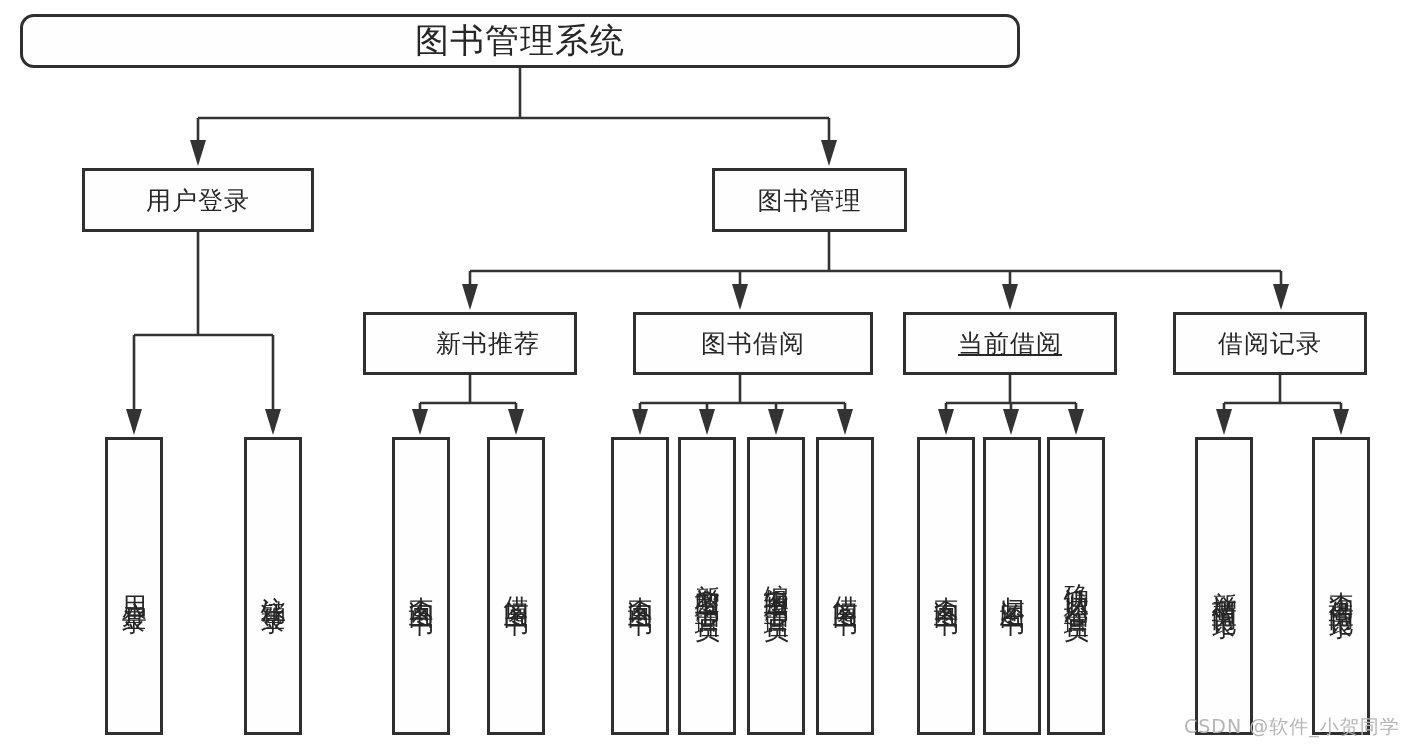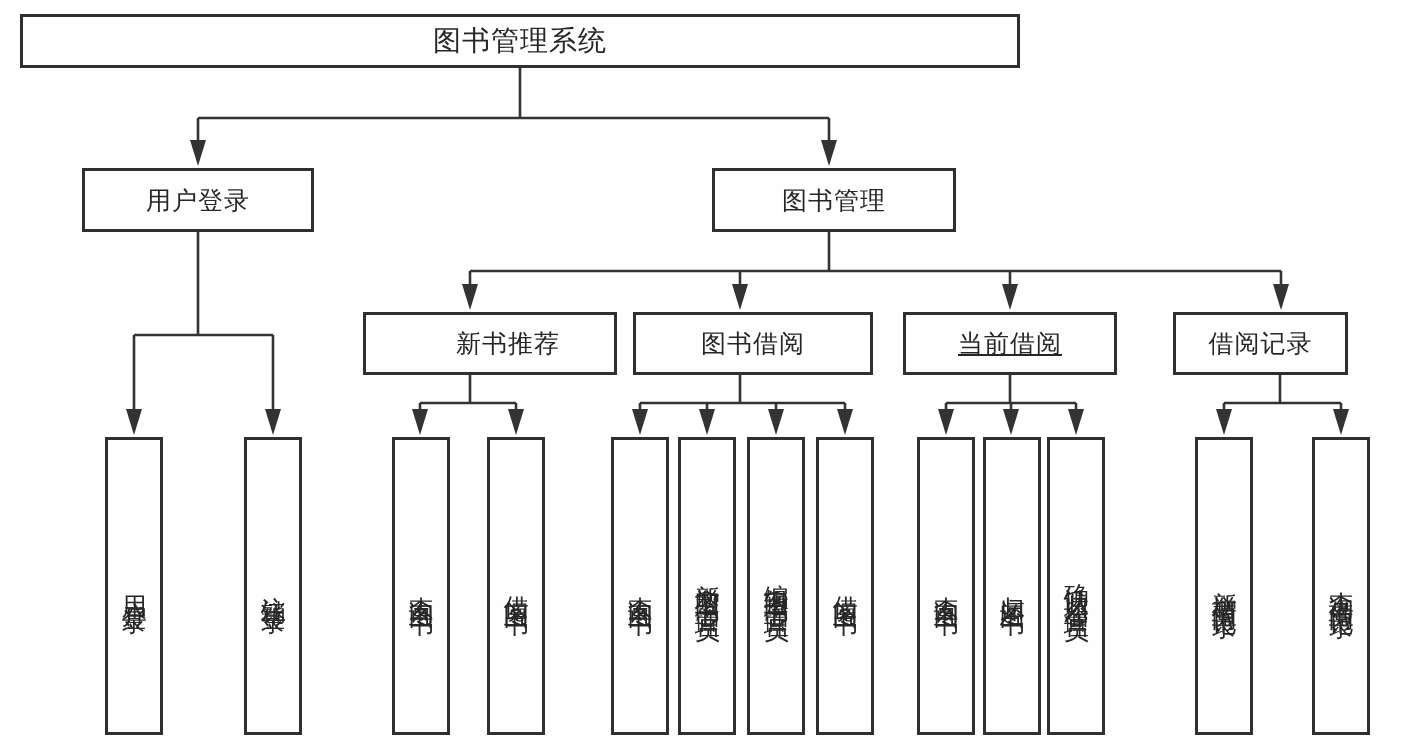--- a/index.html
+++ b/index.html
@@ -28,21 +28,21 @@
     box-sizing: border-box;
     border: 3px solid #2f2f2f;
     background: #fefefe;
     display: flex;
     align-items: center;
     justify-content: center;
     color: #262626;
     z-index: 2;
   }
   .hnode { font-size: 25px; letter-spacing: 1px; }
-  .root-node { font-size: 28px; }
+  .root-node { font-size: 34px; border-radius: 14px; }
   .vnode span {
     writing-mode: vertical-rl;
     text-orientation: mixed;
     font-size: 25px;
     letter-spacing: 5px;
     line-height: 1.1;
     white-space: nowrap;
   }
   .watermark {
     position: absolute;
@@ -92,26 +92,26 @@
     <polygon points="1076,435 1068,409 1084,409"></polygon>
 
     <path d="M1280 375 V403 M1224 403 H1341 M1224 403 V411 M1341 403 V411"></path>
     <polygon points="1224,435 1216,409 1232,409"></polygon>
     <polygon points="1341,435 1333,409 1349,409"></polygon>
   </svg>
 
   <div class="node hnode root-node" style="left:20px; top:14px; width:1000px; height:54px;">图书管理系统</div>
 
   <div class="node hnode" style="left:82px; top:168px; width:232px; height:64px;">用户登录</div>
-  <div class="node hnode" style="left:712px; top:168px; width:244px; height:64px;">图书管理</div>
+  <div class="node hnode" style="left:712px; top:168px; width:195px; height:64px;">图书管理</div>
 
-  <div class="node hnode" style="left:363px; top:312px; width:254px; height:63px;padding-left:36px;">新书推荐</div>
+  <div class="node hnode" style="left:363px; top:312px; width:214px; height:63px;padding-left:36px;">新书推荐</div>
   <div class="node hnode" style="left:633px; top:312px; width:240px; height:63px;">图书借阅</div>
   <div class="node hnode" style="left:903px; top:312px; width:214px; height:63px;text-decoration:underline;">当前借阅</div>
-  <div class="node hnode" style="left:1173px; top:312px; width:175px; height:63px;">借阅记录</div>
+  <div class="node hnode" style="left:1173px; top:312px; width:194px; height:63px;">借阅记录</div>
 
   <div class="node vnode" style="left:105px; top:437px; width:58px; height:298px;">
     <span>用户登录</span>
   </div>
   <div class="node vnode" style="left:244px; top:437px; width:58px; height:298px;">
     <span>注销登录</span>
   </div>
 
   <div class="node vnode" style="left:392px; top:437px; width:58px; height:298px;">
     <span>查询图书</span>
@@ -143,14 +143,15 @@
     <span>确认归还（管理员）</span>
   </div>
 
   <div class="node vnode" style="left:1195px; top:437px; width:58px; height:298px;">
     <span>新增借阅记录</span>
   </div>
   <div class="node vnode" style="left:1312px; top:437px; width:58px; height:298px;">
     <span>查询借阅记录</span>
   </div>
 
+  <div class="watermark">CSDN @软件_小贺同学</div>
 
 </div>
 
 </body></html>

